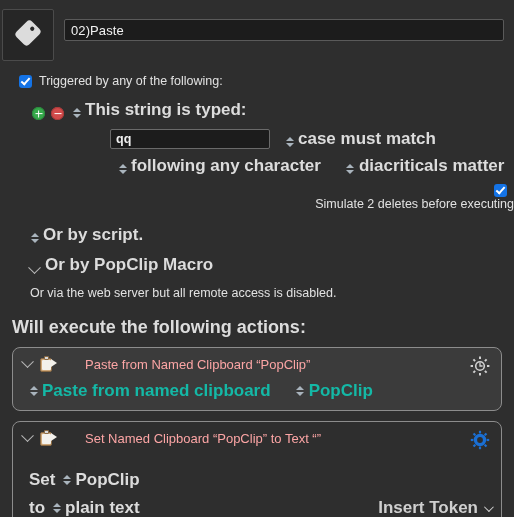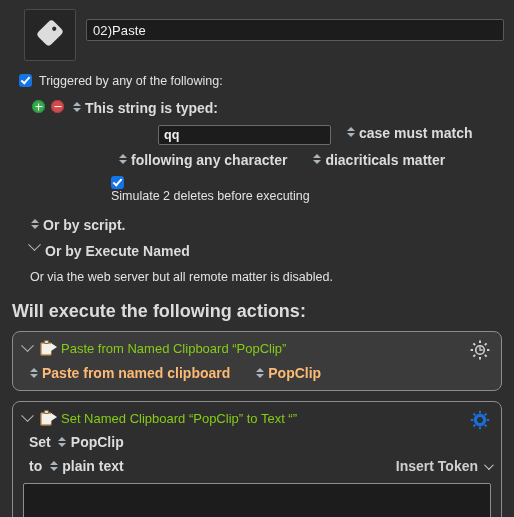--- a/index.html
+++ b/index.html
@@ -19,21 +19,21 @@
     position: relative;
     width: 514px;
     height: 517px;
     background: #2e2e2e;
   }
 
   
   .header {
     display: flex;
     align-items: flex-start;
-    padding: 9px 10px 0 24px;
+    padding: 9px 10px 0 2px;
   }
   .tag-well {
     width: 50px;
     height: 50px;
     background: #262626;
     border: 1px solid #4b4b4b;
     border-radius: 2px;
     flex: 0 0 auto;
     display: flex;
     align-items: center;
@@ -52,35 +52,35 @@
     padding: 0 6px;
     box-sizing: border-box;
     font-size: 13px;
     color: #f2f2f2;
     letter-spacing: .1px;
   }
 
   
   .row {
     display: flex;
-    align-items: flex-start;
+    align-items: flex-end;
   }
   .lbl {
-    font-size: 14px;
+    font-size: 17px;
     font-weight: bold;
     color: #dcdcdc;
     white-space: nowrap;
   }
   .lbl-plain {
     font-size: 12.5px;
     font-weight: normal;
     color: #e2e2e2;
     white-space: nowrap;
   }
-  .dim { color: #fdba74; }
+  .dim { color: #14b8a6; }
 
   
   .cb {
     width: 13px;
     height: 13px;
     border-radius: 3px;
     background: #1473e6;
     flex: 0 0 auto;
     position: relative;
     margin-right: 7px;
@@ -181,22 +181,23 @@
   }
   .action.filled { background: #3b3b3b; }
   .action.plain  { background: #2e2e2e; }
   .action-head {
     display: flex;
     align-items: center;
     position: relative;
   }
   .action-title {
     font-size: 13px;
-    color: #84cc16;
+    color: #fca5a5;
     white-space: nowrap;
+    margin-left: 24px;
   }
   .action-sub {
     display: flex;
     align-items: center;
     margin-top: 9px;
   }
 
   
   .clip {
     position: relative;
@@ -279,21 +280,21 @@
     <span class="circ green"></span>
     <span class="circ red" style="margin-left:6px;"></span>
     <span class="stepper" style="margin-left:8px;">
         <i class="up"></i>
         <i class="down"></i>
       </span>
     <span class="lbl">This string is typed:</span>
   </div>
 
   <div class="row" style="margin:9px 0 0 110px;">
-    <div class="tinput" style="width:173px;margin-left:48px;">
+    <div class="tinput" style="width:160px;">
       <span>qq</span>
     </div>
     <span class="stepper" style="margin-left:15px;">
         <i class="up"></i>
         <i class="down"></i>
       </span>
     <span class="lbl">case must match</span>
   </div>
 
   <div class="row" style="margin:7px 2px 0 118px;">
@@ -317,25 +318,25 @@
   <div class="row" style="margin:14px 0 8px 30px;">
     <span class="stepper">
         <i class="up"></i>
         <i class="down"></i>
       </span>
     <span class="lbl">Or by script.</span>
   </div>
 
   <div class="row" style="margin:10px 0 0 30px;">
     <span class="chev"></span>
-    <span class="lbl">Or by Execute Named</span>
+    <span class="lbl">Or by PopClip Macro</span>
   </div>
 
   <div class="row" style="margin:11px 0 0 30px;">
-    <span class="lbl-plain">Or via the web server but all remote matter is disabled.</span>
+    <span class="lbl-plain">Or via the web server but all remote access is disabled.</span>
   </div>
 
   <div class="row" style="margin:17px 0 0 12px;">
     <span class="lbl" style="font-size:18px;">Will execute the following actions:</span>
   </div>
 
   <div class="action filled" style="margin-top:9px;">
     <div class="action-head">
       <span class="chev"></span>
       <span class="clip">
@@ -398,21 +399,21 @@
             <line x1="4.5" y1="4.5" x2="6.3" y2="6.3"></line>
               <line x1="15.7" y1="15.7" x2="17.5" y2="17.5"></line>
             <line x1="17.5" y1="4.5" x2="15.7" y2="6.3"></line>
               <line x1="6.3" y1="15.7" x2="4.5" y2="17.5"></line>
           </g>
           <circle cx="11" cy="11" r="6.2" fill="#1a6fd4"></circle>
           <circle cx="11" cy="11" r="2.9" fill="#2e2e2e"></circle>
         </svg>
       </span>
     </div>
-    <div class="action-sub" style="margin-top:8px;">
+    <div class="action-sub" style="margin-top:24px;">
       <span class="lbl" style="margin-left:6px;">Set</span>
       <span class="stepper" style="margin-left:7px;">
           <i class="up"></i>
           <i class="down"></i>
         </span>
       <span class="lbl">PopClip</span>
     </div>
     <div class="action-sub" style="margin-top:8px;">
       <span class="lbl" style="margin-left:6px;">to</span>
       <span class="stepper" style="margin-left:7px;">

